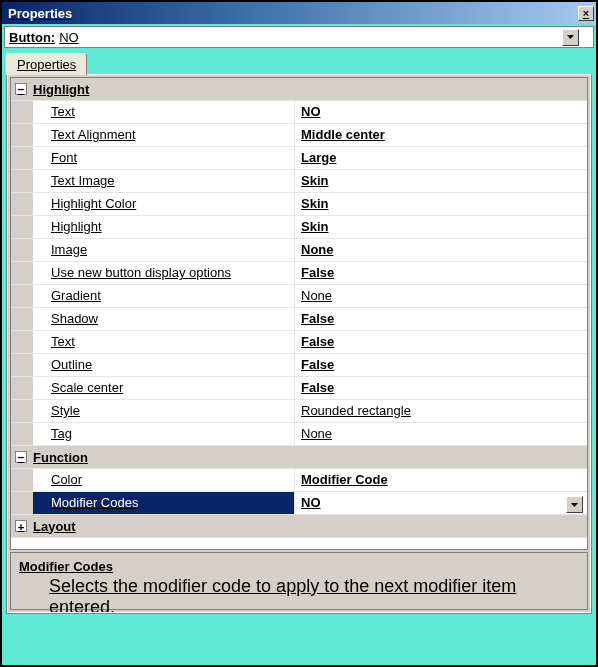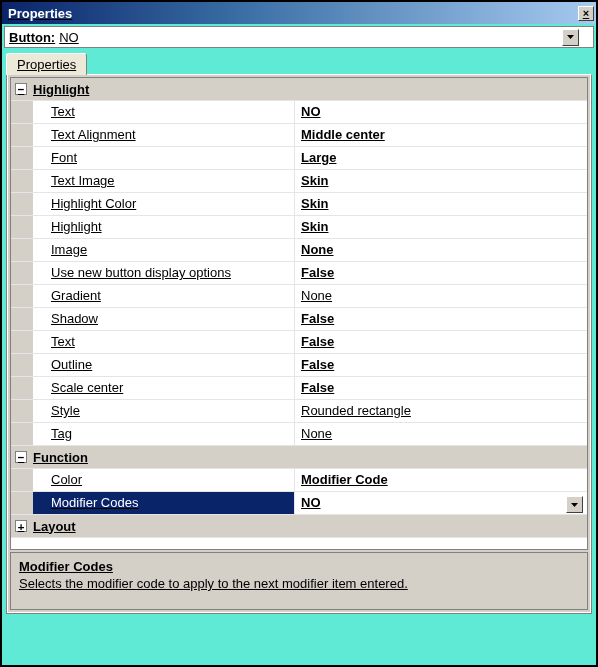--- a/index.html
+++ b/index.html
@@ -178,21 +178,21 @@
     align-self: center;
   }
   .desc-panel {
     margin: 0 2px 2px 2px;
     border: 1px solid #808080;
     background: #d4d0c8;
     padding: 6px 8px;
     height: 58px;
   }
   .desc-panel .dtitle { font-weight: bold; font-size: 13px; margin-bottom: 2px; }
-  .desc-panel .dtext { font-size: 13px; }
+  .desc-panel .dtext { font-size: 18px; margin-left: 30px; }
 </style>
 </head>
 <body>
 
 <div class="window">
   <div class="titlebar">
     <span>Properties</span>
     <div class="close-btn">
       <span>×</span>
     </div>

